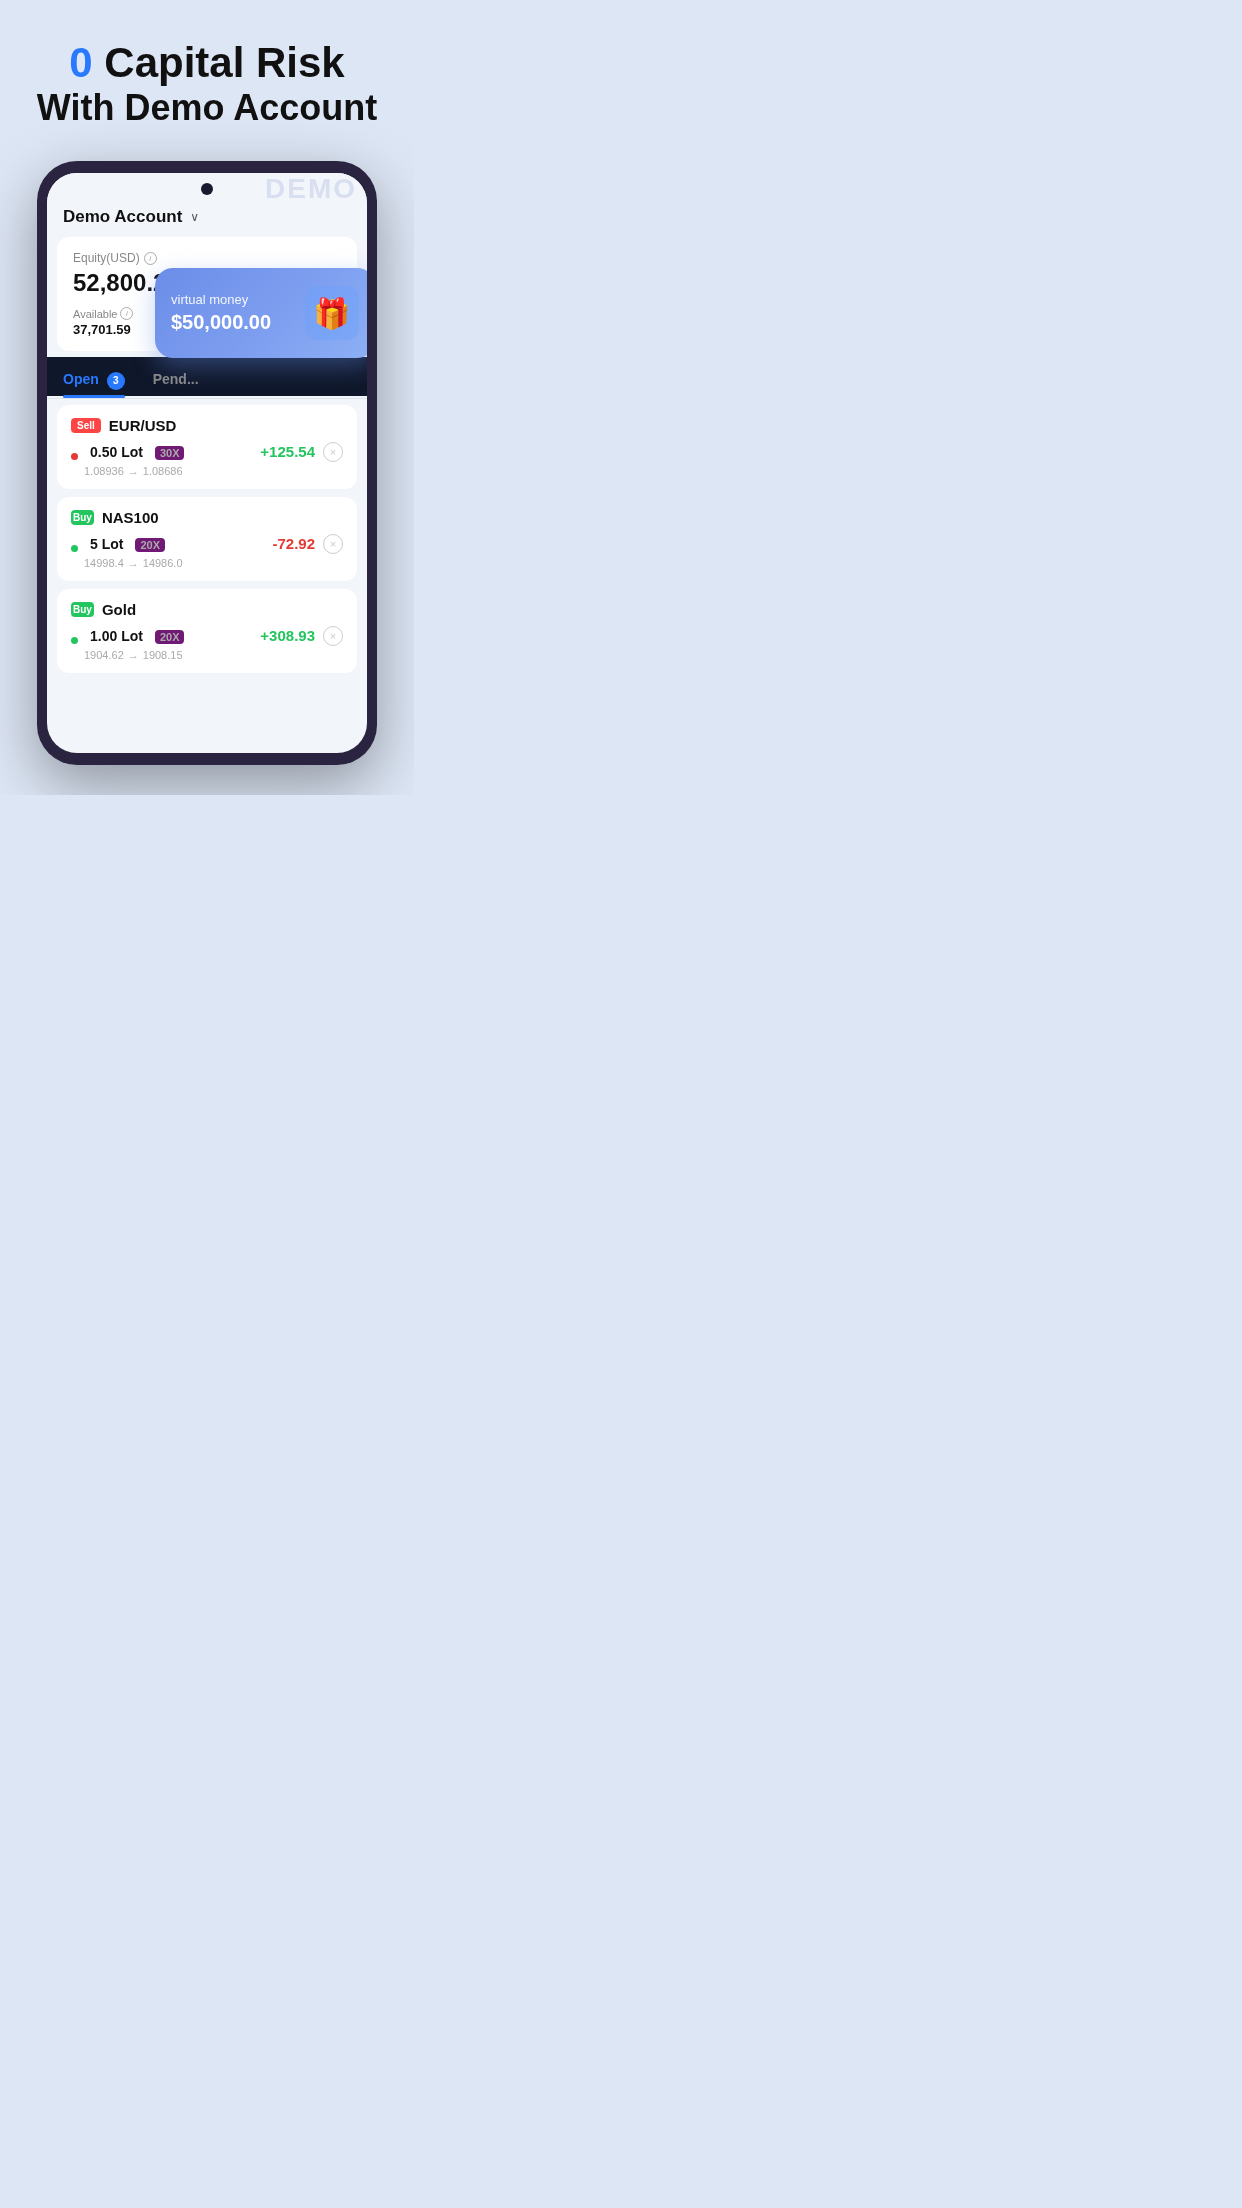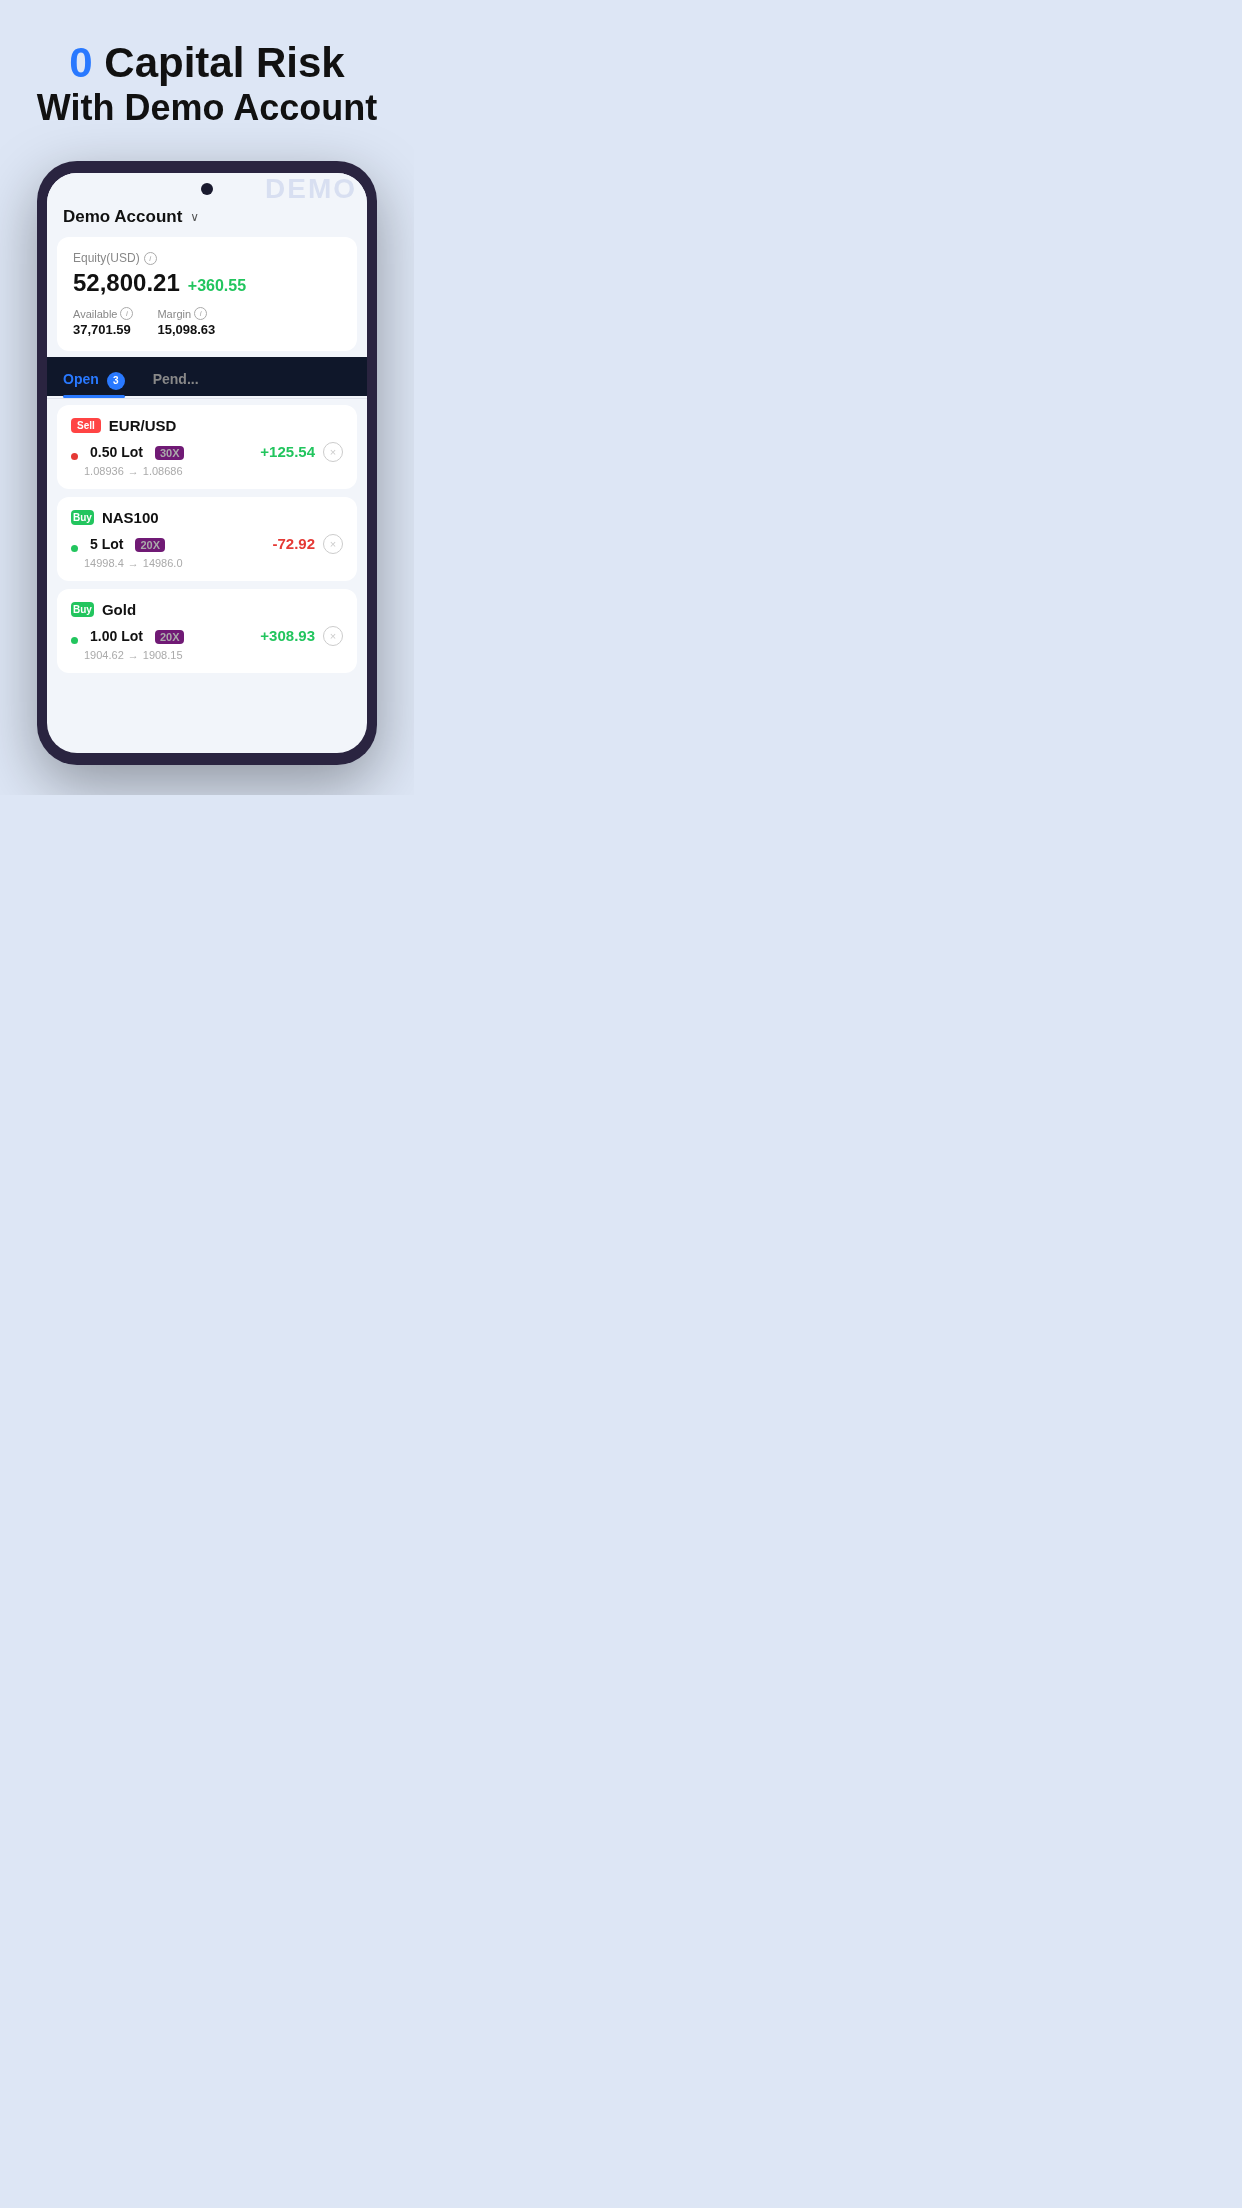--- a/index.html
+++ b/index.html
@@ -466,20 +466,27 @@
         <div class="equity-sub-item">
           <span class="equity-sub-label">
             <span>Margin</span>
             <span class="info-icon">i</span>
           </span>
           <span class="equity-sub-value">15,098.63</span>
         </div>
       </div>
     </div>
 
+    <div class="virtual-card">
+      <div class="virtual-card-text">
+        <div class="virtual-label">virtual money</div>
+        <div class="virtual-amount">$50,000.00</div>
+      </div>
+      <div class="gift-icon">🎁</div>
+    </div>
 
     <div class="tabs-row">
       <div class="tab-item active">
         <span>Open</span>
         <span class="tab-badge">3</span>
       </div>
       <div class="tab-item inactive">
         <span>Pend...</span>
       </div>
     </div>

